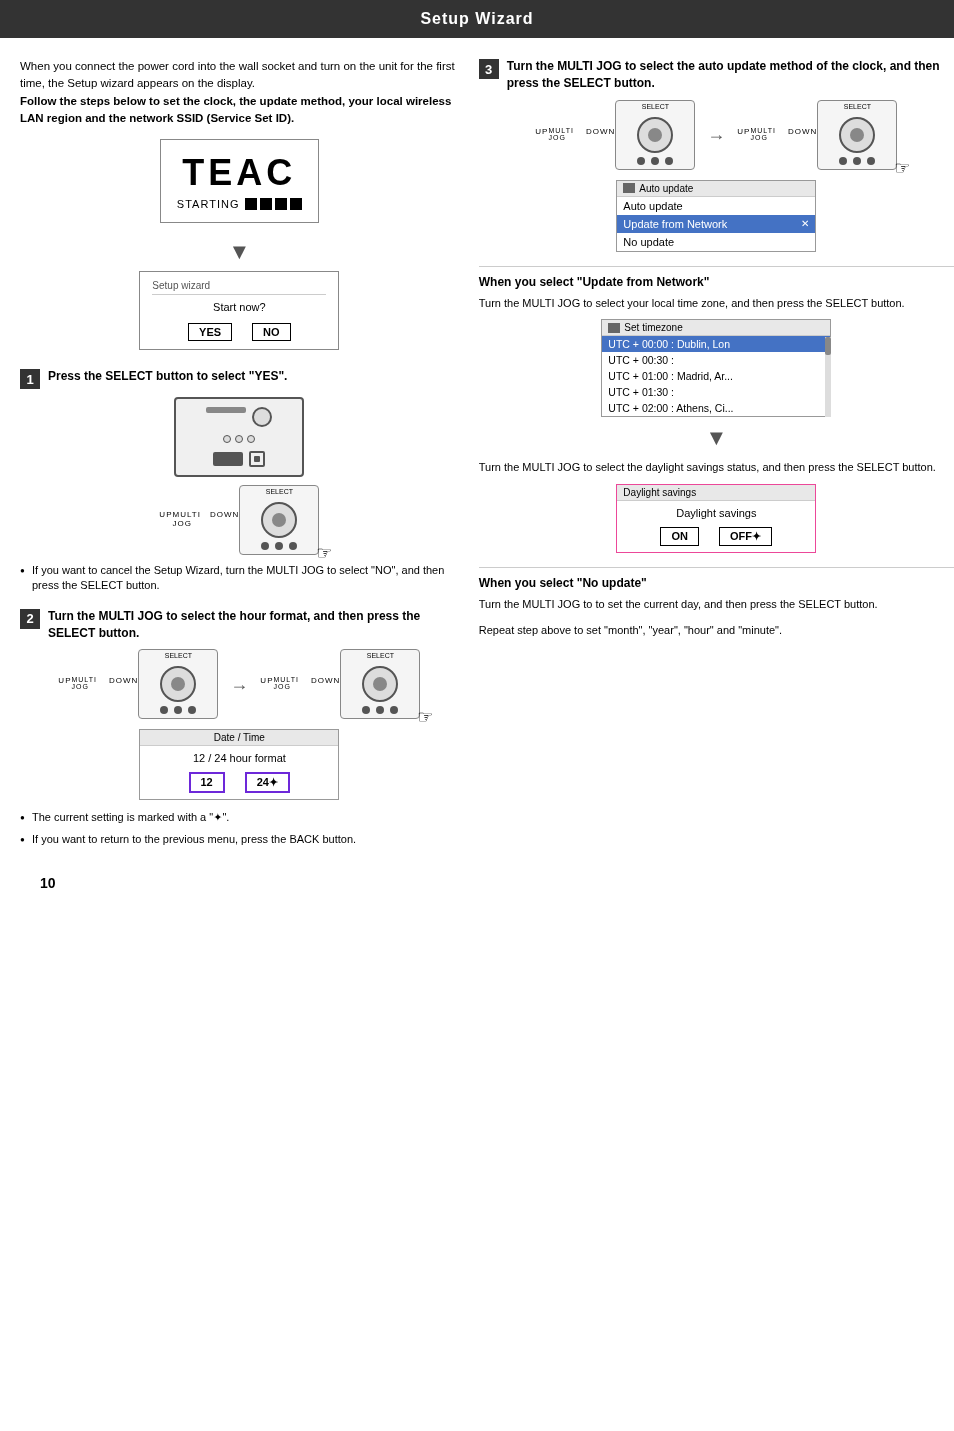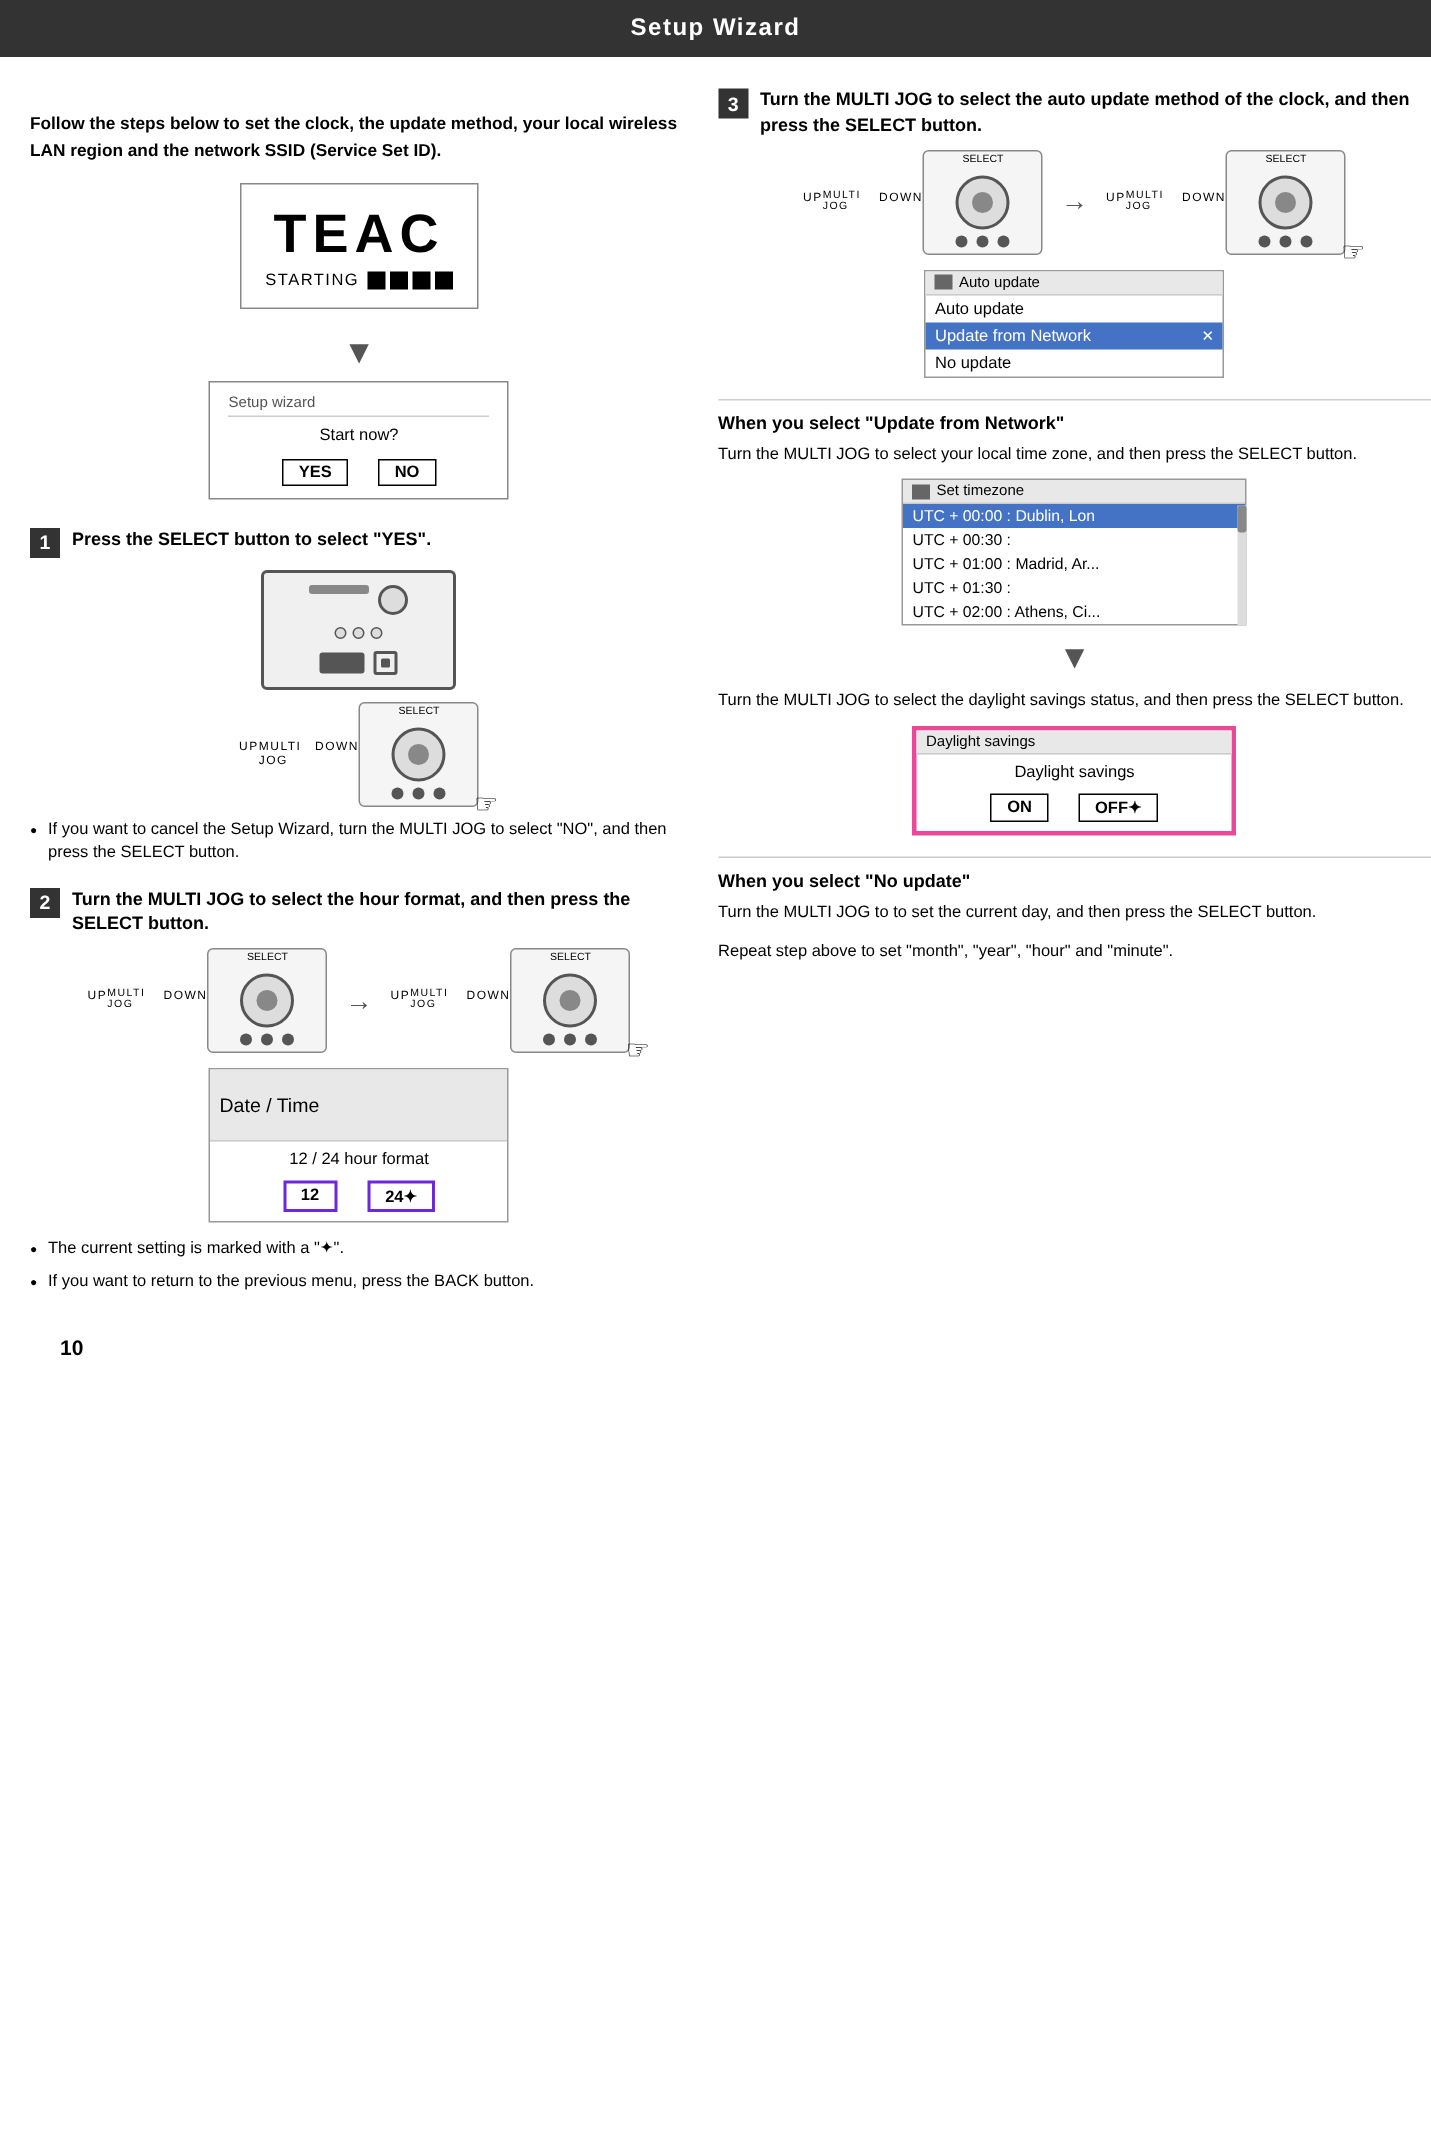--- a/index.html
+++ b/index.html
@@ -302,23 +302,24 @@
     .dt-dialog {
       border: 1px solid #999;
       width: 200px;
       margin: 10px auto;
       background: #fff;
       font-size: 11px;
     }
 
     .dt-dialog .dt-title {
       background: #e8e8e8;
-      padding: 16px 6px;
-      font-size: 13px;
+      padding: 2px 6px;
+      font-size: 10px;
       border-bottom: 1px solid #ccc;
+      text-align: center;
     }
 
     .dt-dialog .dt-content {
       padding: 6px;
       text-align: center;
     }
 
     .dt-format {
       font-size: 11px;
       margin-bottom: 8px;
@@ -410,22 +411,22 @@
       gap: 6px;
     }
 
     .tz-item.selected {
       background: #4472c4;
       color: #fff;
     }
 
     
     .ds-box {
-      border: 3px solid #ec4899;
-      width: 216px;
+      border: 1px solid #ec4899;
+      width: 200px;
       margin: 8px auto;
       background: #fff;
       font-size: 11px;
     }
 
     .ds-title {
       background: #e8e8e8;
       padding: 2px 6px;
       font-size: 10px;
       border-bottom: 1px solid #ccc;
@@ -520,21 +521,21 @@
 
 <div class="header">
   <span>Setup Wizard</span>
 </div>
 
 <div class="content">
 
   <div class="left-col">
 
     <p class="intro-text">
-      <br>
+      <span>When you connect the power cord into the wall socket and turn on the unit for the first time, the Setup wizard appears on the display.</span><br>
       <strong><span>Follow the steps below to set the clock, the update method, your local wireless LAN region</span> <span>and the network SSID (Service Set ID).</span></strong>
     </p>
 
     <div class="teac-display">
       <div class="teac-logo">TEAC</div>
       <div class="teac-starting">
         <span>STARTING</span>
         <div class="teac-blocks">
           <span class="teac-block"></span>
           <span class="teac-block"></span>

